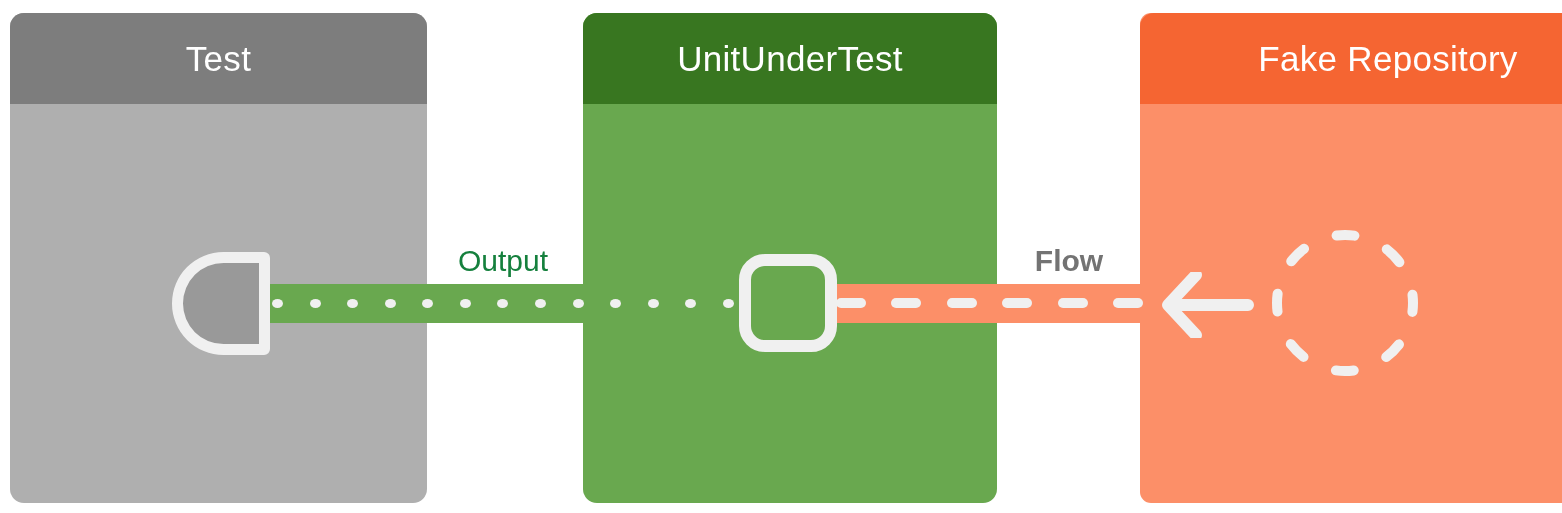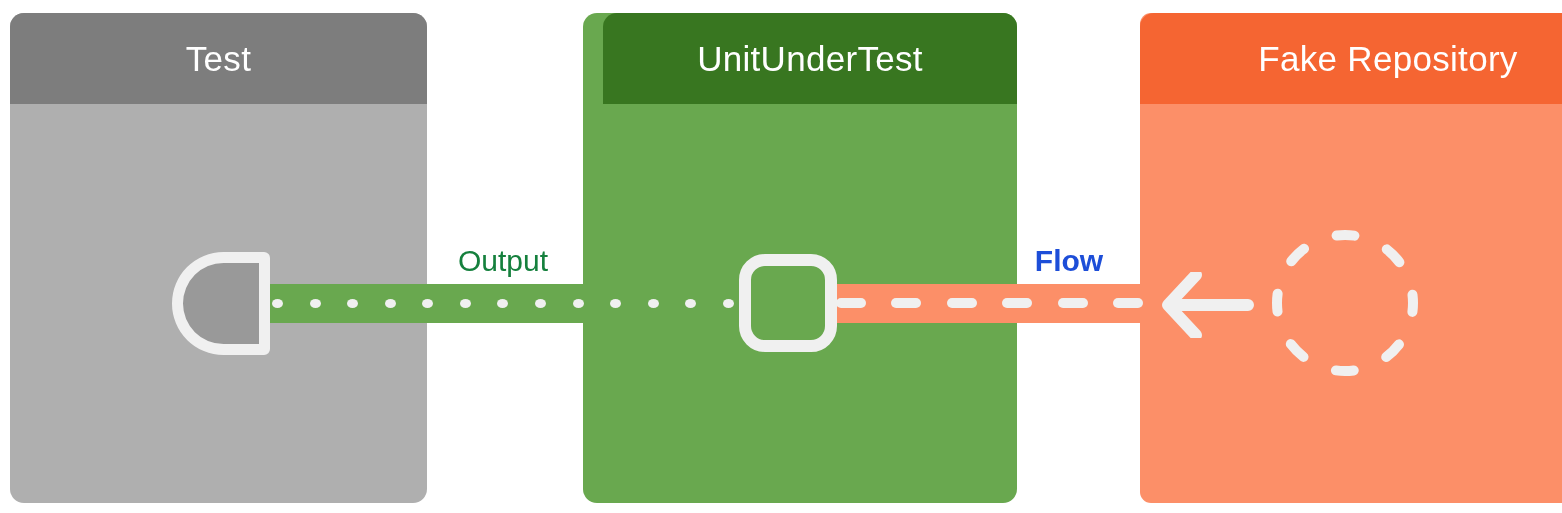--- a/index.html
+++ b/index.html
@@ -26,21 +26,21 @@
     justify-content: center;
     text-align: center;
   }
   .box-title {
     color: #FFFFFF;
     font-size: 35px;
     letter-spacing: 0.3px;
   }
   #box-test { left: 10px;   width: 417px; background: #AFAFAF; }
   #box-test .box-header { background: #7D7D7D; }
-  #box-uut  { left: 583px;  width: 414px; background: #69A84F; padding-left: 20px; }
+  #box-uut  { left: 583px;  width: 414px; background: #69A84F; }
   #box-uut .box-header { background: #387620; }
   #box-fake { left: 1140px; width: 496px; background: #FC8F68; border-radius: 11px; }
   #box-fake .box-header { background: #F56532; }
 
   .band {
     position: absolute;
     top: 284px;
     height: 39px;
     z-index: 2;
   }
@@ -123,21 +123,21 @@
     position: absolute;
     top: 246px;
     width: 160px;
     text-align: center;
     font-size: 30px;
     line-height: 1;
     z-index: 4;
     white-space: nowrap;
   }
   #label-output { left: 423px; color: #15803d; font-weight: 400; }
-  #label-flow   { left: 989px; color: #1d4ed8; font-weight: 700; }
+  #label-flow   { left: 989px; color: #737373; font-weight: 700; }
 </style>
 </head>
 <body>
 
 <div class="stage">
 
   <div class="box" id="box-test">
     <div class="box-header">
       <span class="box-title">Test</span>
     </div>

